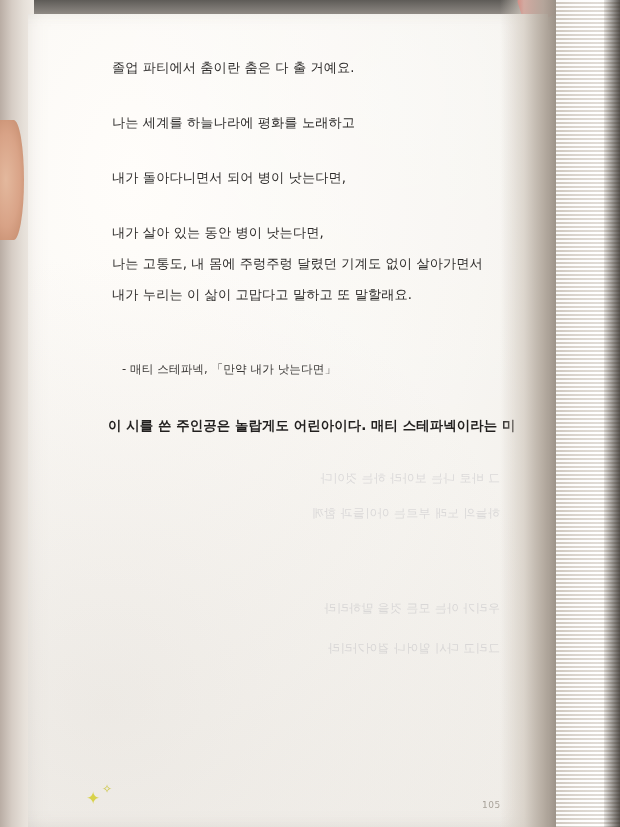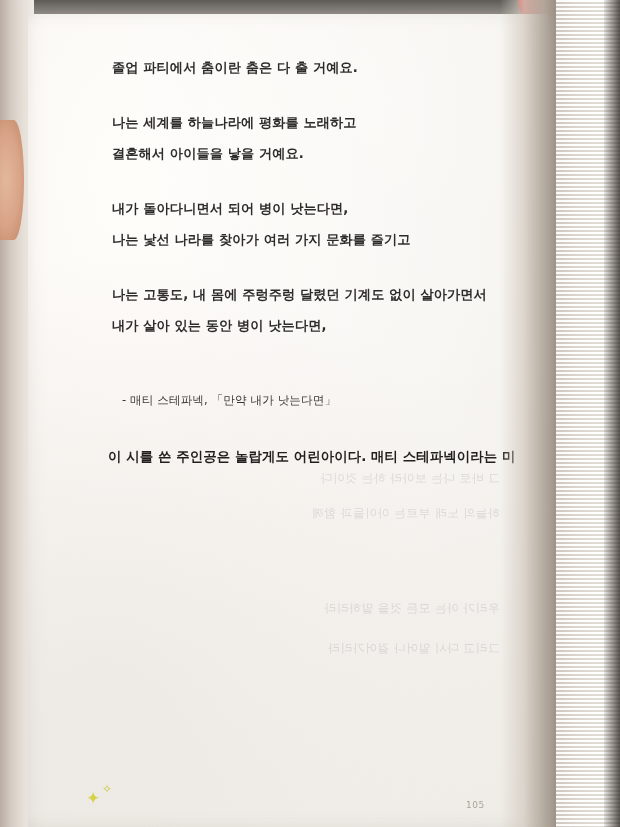--- a/index.html
+++ b/index.html
@@ -133,21 +133,20 @@
     width: 400px;
   }
 
   .line {
     font-family: "DejaVu Sans", "Liberation Sans", sans-serif;
     font-size: 13.2px;
     line-height: 31px;
     color: #2e2c2b;
     letter-spacing: 0.1px;
     white-space: nowrap;
-    font-weight: bold;
   }
 
   .stanza { margin-bottom: 24px; }
 
   .attribution {
     font-family: "DejaVu Sans", "Liberation Sans", sans-serif;
     font-size: 11.6px;
     color: #3a3836;
     margin-top: 52px;
     margin-left: 10px;
@@ -173,21 +172,21 @@
     width: 40px;
     height: 34px;
     color: #cfc94f;
     font-size: 15px;
   }
   .sparkles .s1 { position: absolute; left: 4px; top: 6px; font-size: 17px; color: #d8d24a; }
   .sparkles .s2 { position: absolute; left: 20px; top: 0px; font-size: 12px; color: #cfc94f; }
 
   .page-number {
     position: absolute;
-    left: 466px;
+    left: 482px;
     top: 800px;
     font-family: "DejaVu Sans", "Liberation Sans", sans-serif;
     font-size: 9px;
     color: #a9a39a;
     letter-spacing: 0.5px;
   }
 
   
   .grain {
     position: absolute;
@@ -220,31 +219,30 @@
   <div class="bleed" style="top:640px;">그리고 다시 일어나 걸어가리라</div>
 
   <div class="text-block">
 
     <div class="stanza">
       <div class="line">졸업 파티에서 춤이란 춤은 다 출 거예요.</div>
     </div>
 
     <div class="stanza">
       <div class="line">나는 세계를 하늘나라에 평화를 노래하고</div>
-      <div class="line">결혼해서 아이들을 낳을 거예요.</div>
     </div>
 
     <div class="stanza">
       <div class="line">내가 돌아다니면서 되어 병이 낫는다면,</div>
-      <div class="line">나는 낯선 나라를 찾아가 여러 가지 문화를 즐기고</div>
-    </div>
-
-    <div class="stanza">
+    </div>
+
+    <div class="stanza">
+      <div class="line">내가 살아 있는 동안 병이 낫는다면,</div>
       <div class="line">나는 고통도, 내 몸에 주렁주렁 달렸던 기계도 없이 살아가면서</div>
-      <div class="line">내가 살아 있는 동안 병이 낫는다면,</div>
+      <div class="line">내가 누리는 이 삶이 고맙다고 말하고 또 말할래요.</div>
     </div>
 
 
     <div class="attribution">- 매티 스테파넥, 「만약 내가 낫는다면」</div>
 
     <div class="body-para">이 시를 쓴 주인공은 놀랍게도 어린아이다. 매티 스테파넥이라는 미</div>
   </div>
 
   <div class="sparkles">
     <span class="s1">✦</span>

